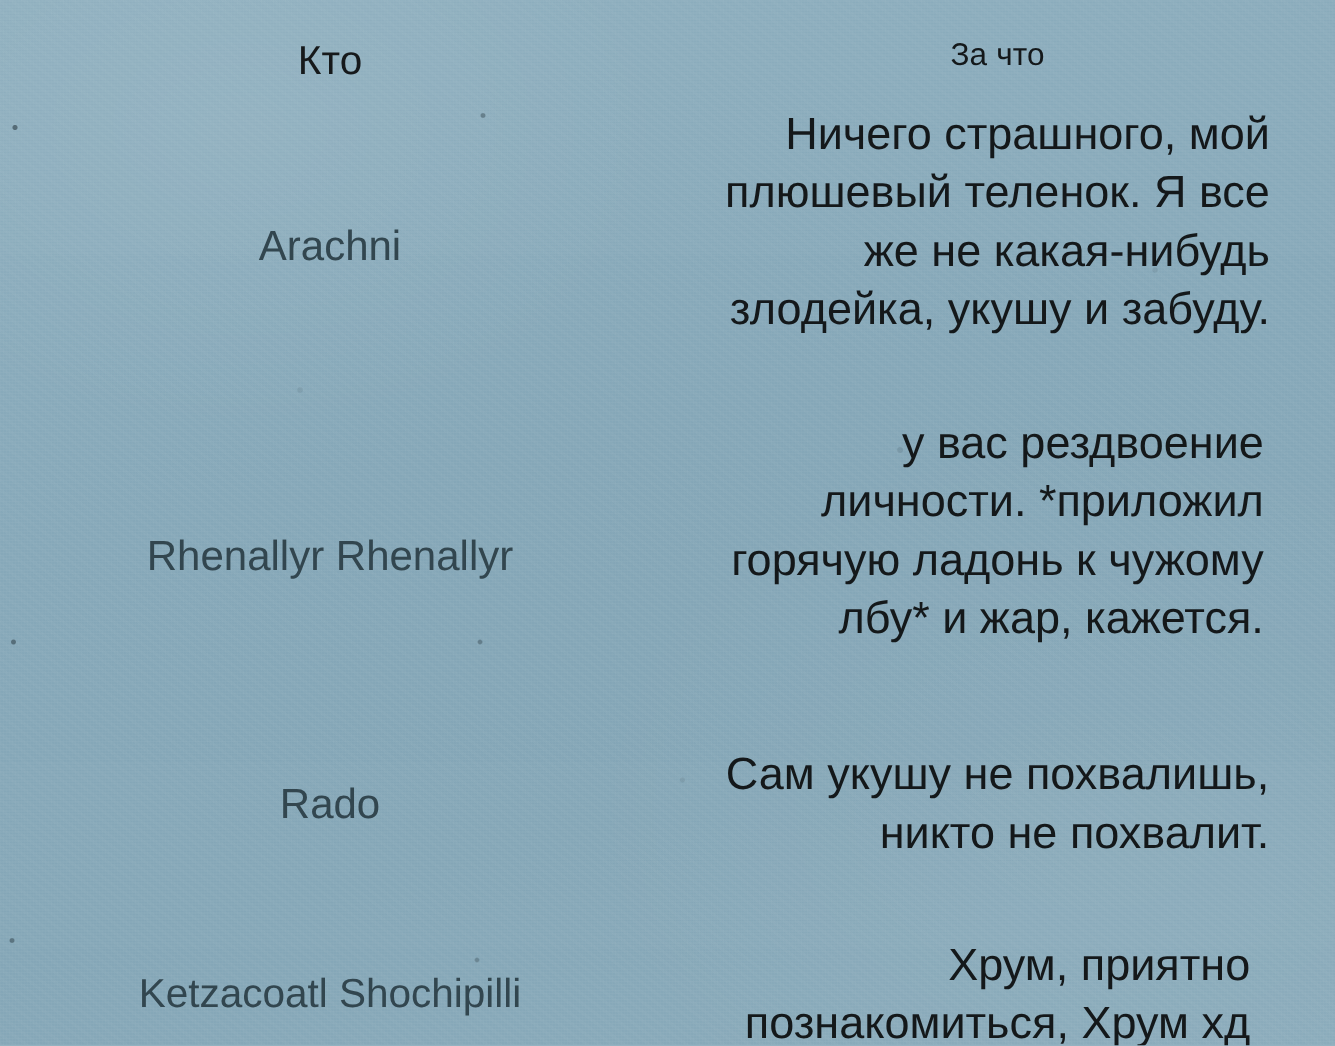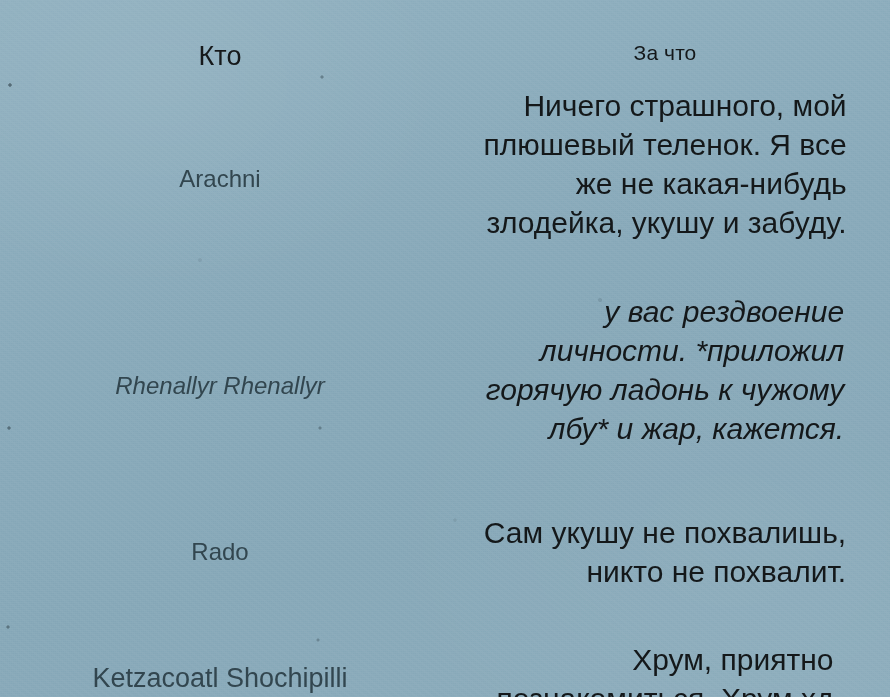--- a/index.html
+++ b/index.html
@@ -62,21 +62,21 @@
     width: 890px;
   }
 
   .cell {
     text-align: center;
     box-sizing: border-box;
   }
 
   
   .head-row .cell {
-    padding-top: 42px;
+    padding-top: 26px;
   }
   .head-left {
     font-size: 27px;
     line-height: 1.05;
     color: #16191b;
     letter-spacing: 0.1px;
   }
   .head-right {
     font-size: 21px;
     line-height: 1.05;
@@ -85,40 +85,40 @@
   }
 
   
   .row {
     display: contents;
   }
   .name-cell {
     display: flex;
     align-items: center;
     justify-content: center;
-    font-size: 24px;
+    font-size: 28px;
     line-height: 1.18;
     color: #32464f;
     padding: 0 6px;
   }
   .quote-cell {
     display: flex;
     align-items: center;
     justify-content: center;
     font-size: 30px;
     line-height: 1.30;
     color: #14181a;
     padding: 0 10px;
     white-space: pre-line;
     text-align: right;
   }
 
   
   .r1 .name-cell, .r1 .quote-cell { height: 218px; }
-  .r2 .name-cell, .r2 .quote-cell { height: 196px; font-style: italic; }
+  .r2 .name-cell, .r2 .quote-cell { height: 196px; }
   .r3 .name-cell, .r3 .quote-cell { height: 135px; }
   .r4 .name-cell, .r4 .quote-cell { height: 120px; }
 
   .r1 .quote-cell { align-items: flex-start; padding-top: 16px; }
   .r2 .quote-cell { align-items: flex-start; padding-top: 4px; }
   .r4 .name-cell  { font-size: 27px; }
 </style>
 </head>
 <body>
 

